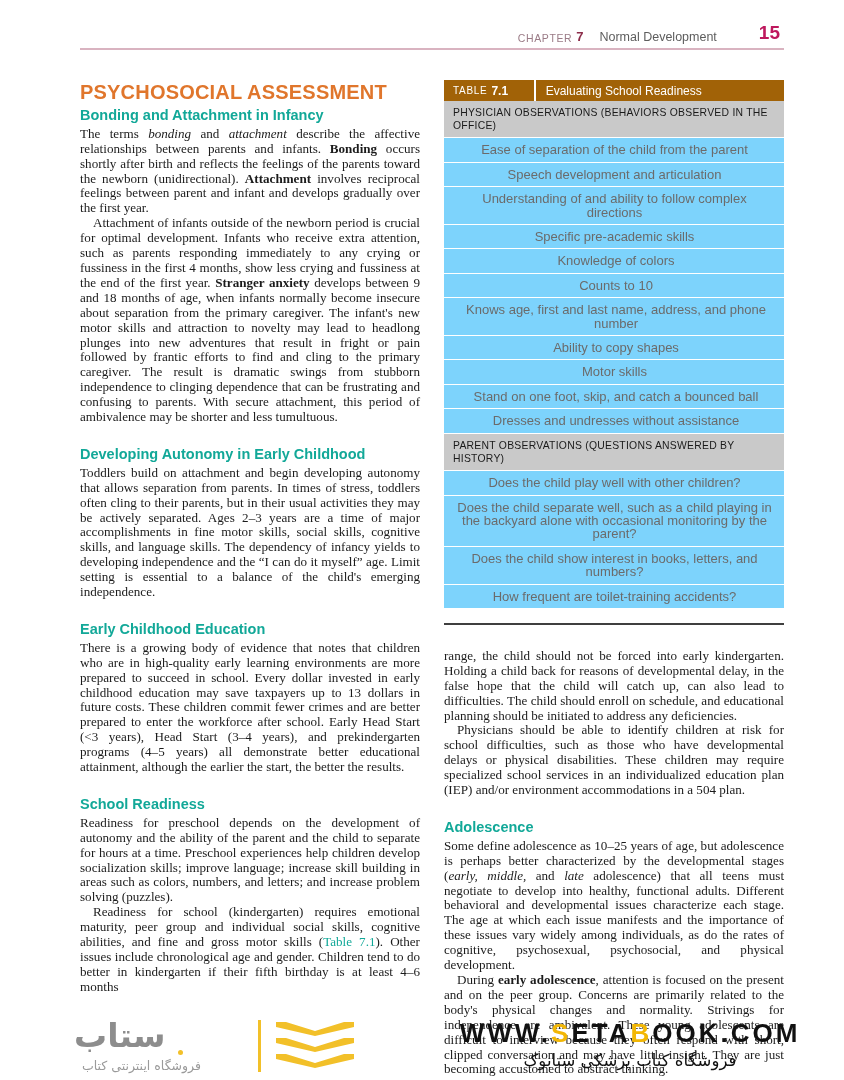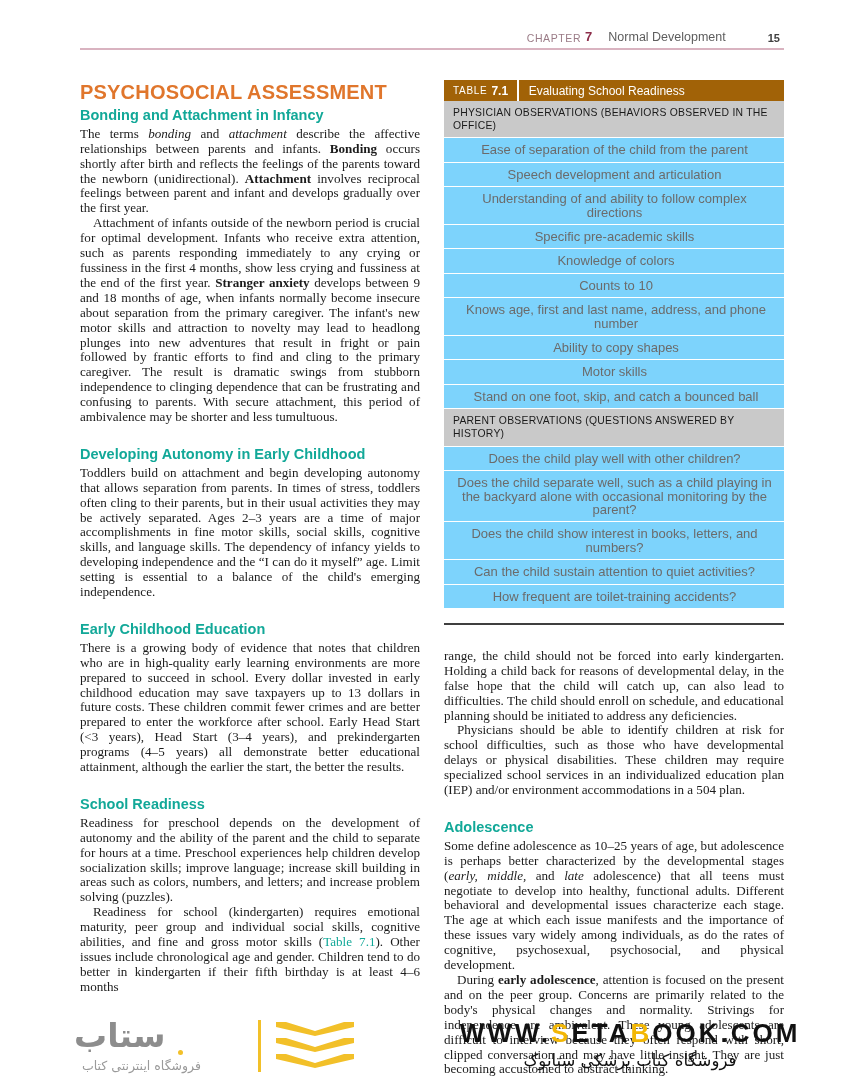--- a/index.html
+++ b/index.html
@@ -42,23 +42,23 @@
     margin-right: 16px;
   }
   .rh-title {
     font-family: "Liberation Sans", sans-serif;
     font-size: 12.5px;
     color: #5d5d5d;
     margin-right: 42px;
   }
   .rh-page {
     font-family: "Liberation Sans", sans-serif;
-    font-size: 11px;
-    font-weight: bold;
-    color: #404040;
+    font-size: 19px;
+    font-weight: bold;
+    color: #be185d;
   }
   #head-rule {
     position: absolute;
     left: 80px;
     top: 48px;
     width: 704px;
     height: 1.6px;
     background: #d9b3c0;
   }
   #spine-rule {
@@ -145,21 +145,21 @@
     font-size: 10px;
     color: #ffffff;
     letter-spacing: 0.7px;
     padding: 0 4px 0 9px;
   }
   .tbl-num {
     font-family: "Liberation Sans", sans-serif;
     font-size: 12px;
     font-weight: bold;
     color: #ffffff;
-    padding-right: 9px;
+    padding-right: 26px;
   }
   .tbl-divider {
     width: 1.5px;
     height: 21px;
     background: #ffffff;
   }
   .tbl-title {
     font-family: "Liberation Sans", sans-serif;
     font-size: 12px;
     color: #ffffff;
@@ -365,34 +365,34 @@
           </tr>
           <tr class="item-row sub">
             <td>Ability to copy shapes</td>
           </tr>
           <tr class="item-row">
             <td>Motor skills</td>
           </tr>
           <tr class="item-row sub">
             <td>Stand on one foot, skip, and catch a bounced ball</td>
           </tr>
+          <tr class="item-row sub">
+            <td>Dresses and undresses without assistance</td>
+          </tr>
           <tr class="group-row">
             <td>PARENT OBSERVATIONS (QUESTIONS ANSWERED BY HISTORY)</td>
           </tr>
           <tr class="item-row">
             <td>Does the child play well with other children?</td>
           </tr>
           <tr class="item-row">
             <td>Does the child separate well, such as a child playing in the backyard alone with occasional monitoring by the parent?</td>
           </tr>
           <tr class="item-row">
             <td>Does the child show interest in books, letters, and numbers?</td>
-          </tr>
-          <tr class="item-row">
-            <td>Can the child sustain attention to quiet activities?</td>
           </tr>
           <tr class="item-row last">
             <td>How frequent are toilet-training accidents?</td>
           </tr>
         </tbody>
     </table>
     <div id="table-bottom-rule"></div>
 
     <p class="body" style="margin-top:24px">range, the child should not be forced into early kindergarten. Holding a child back for reasons of developmental delay, in the false hope that the child will catch up, can also lead to difficulties. The child should enroll on schedule, and educational planning should be initiated to address any deficiencies.</p>
     <p class="body indent">Physicians should be able to identify children at risk for school difficulties, such as those who have developmental delays or physical disabilities. These children may require specialized school services in an individualized education plan (IEP) and/or environment accommodations in a 504 plan.</p>

